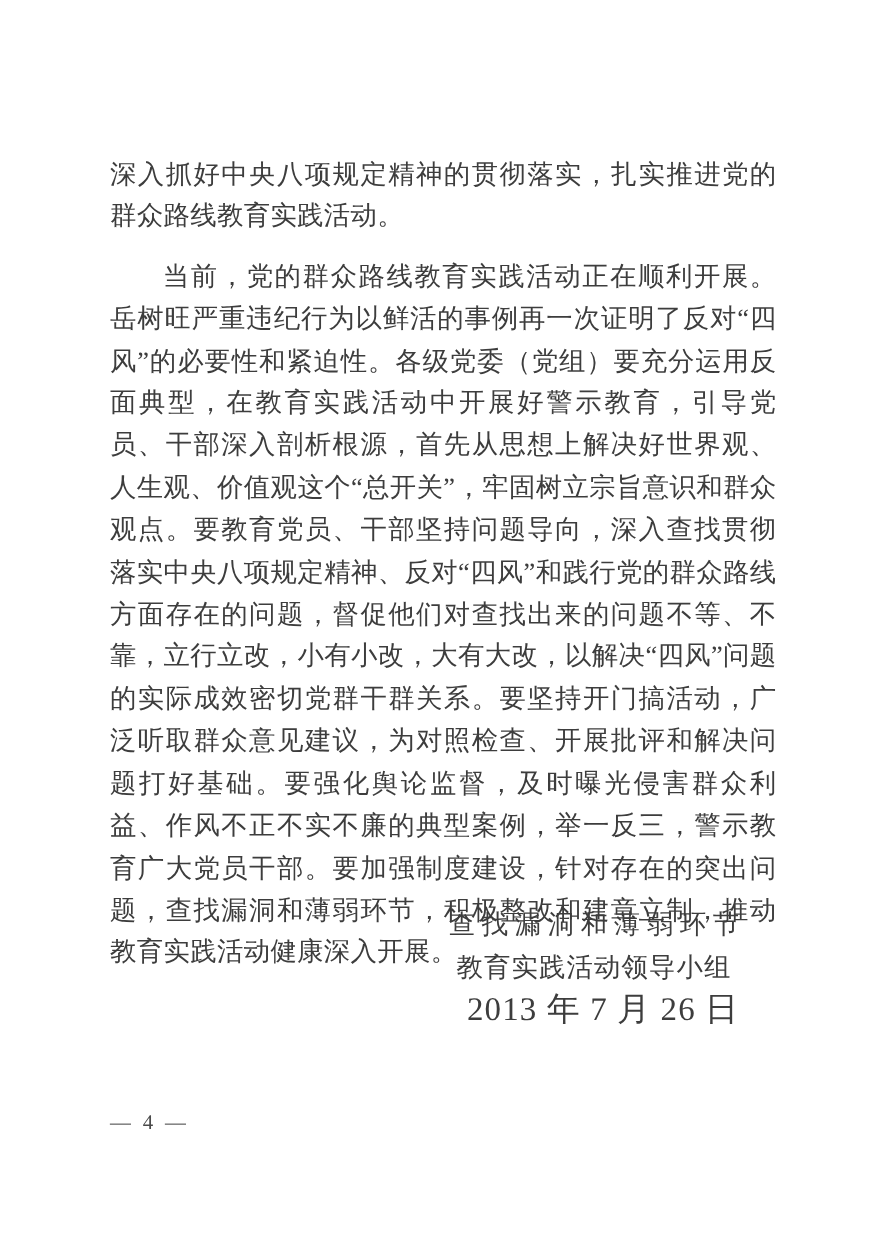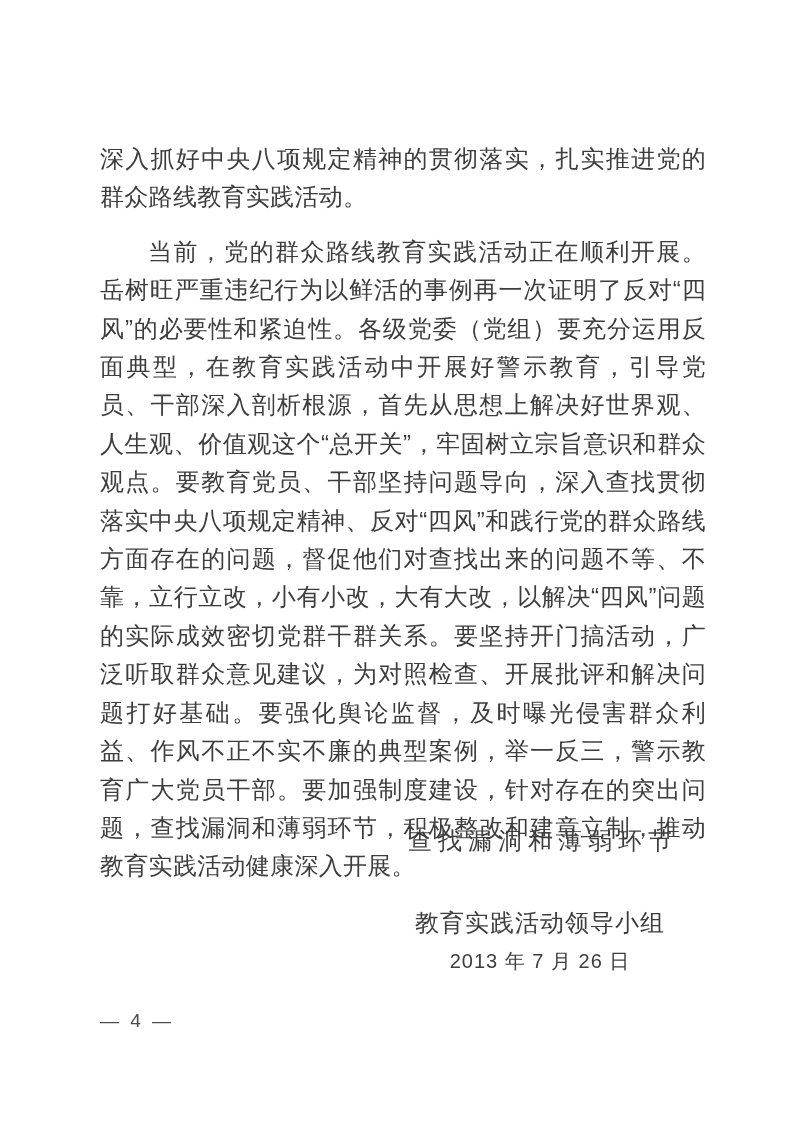--- a/index.html
+++ b/index.html
@@ -8,21 +8,21 @@
     padding: 0;
     background: #e8e8e8;
   }
   .page {
     position: relative;
     width: 800px;
     height: 1132px;
     margin: 0 auto;
     background: #ffffff;
     overflow: hidden;
-    font-family: Liberation Sans, sans-serif;
+    font-family: Liberation Serif, serif;
     color: #3d3d3d;
   }
   .body-text {
     position: absolute;
     left: 100px;
     top: 140px;
     width: 606px;
     font-size: 24px;
     line-height: 38.4px;
     text-align: justify;
@@ -45,25 +45,25 @@
     font-size: 24px;
     line-height: 38.5px;
     white-space: nowrap;
   }
   .sig-line-1 {
     letter-spacing: 6px;
     margin-right: -6px; 
   }
   .sig-line-2 {
     letter-spacing: 1px;
-    margin-top: 43px;
   }
   .sig-date {
-    font-size: 20px;
+    font-size: 30px;
     letter-spacing: 1px;
+    text-align: right;
   }
   .page-number {
     position: absolute;
     left: 100px;
     top: 1010px;
     font-size: 19px;
     letter-spacing: 3px;
     color: #4a4a4a;
     white-space: nowrap;
   }

